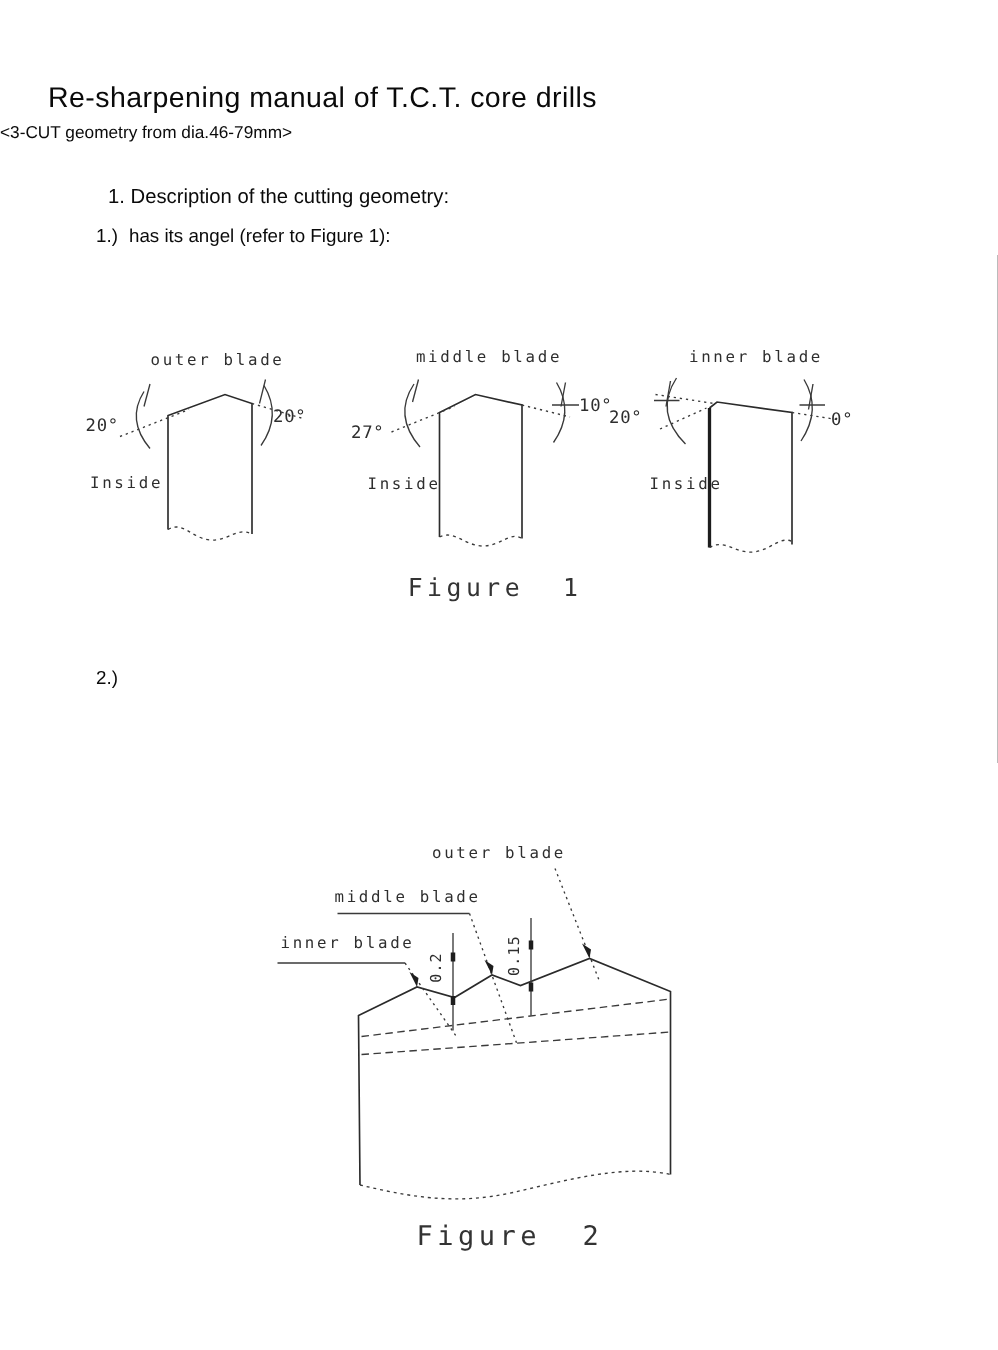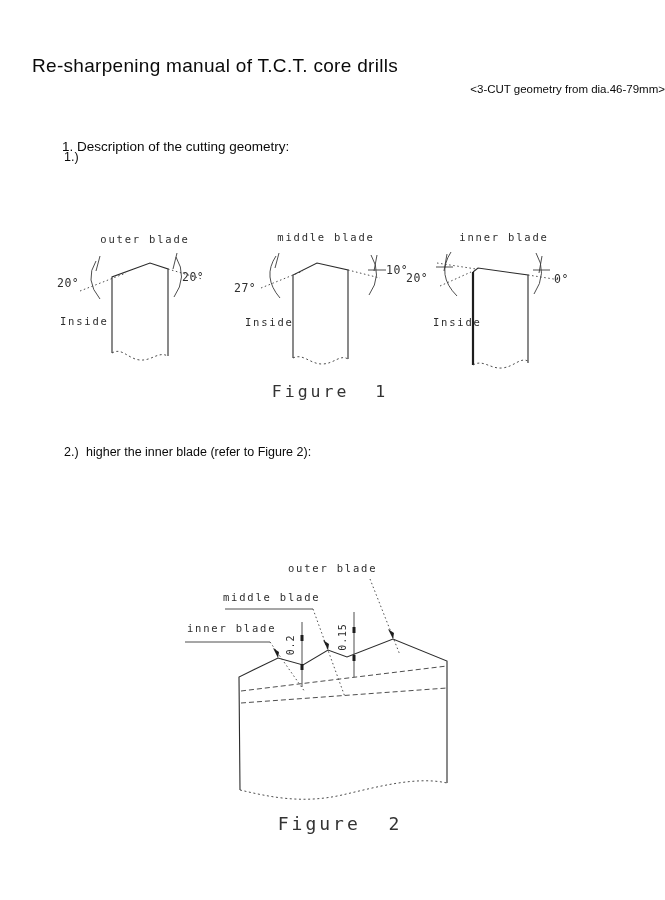--- a/index.html
+++ b/index.html
@@ -10,25 +10,25 @@
     font-family:"Liberation Sans", sans-serif;
     color:#111;
     overflow:hidden;
   }
   .doc-title{
     position:absolute;top:55px;left:0;width:100%;
     text-align:left;font-size:19px;letter-spacing:.3px;color:#0a0a0a;padding-left:32px;
   }
   .doc-subtitle{
     position:absolute;top:83px;left:0;width:100%;
-    text-align:right;font-size:11.5px;color:#0a0a0a;
+    text-align:left;font-size:11.5px;color:#0a0a0a;
   }
   .sec-heading{
-    position:absolute;top:123px;left:62px;
-    font-size:13.5px;color:#0a0a0a;margin-top:16px;
+    position:absolute;top:123px;left:72px;
+    font-size:13.5px;color:#0a0a0a;
   }
   .para{
     position:absolute;left:62px;width:520px;
     font-size:12.5px;line-height:23px;color:#0a0a0a;
   }
   .para1{top:146px;}
   .para2{top:441px;}
   .marker{position:absolute;left:2px;top:0;line-height:23px;}
   .pline{margin-left:24px;}
   .jfull{text-align:justify;text-align-last:justify;}
@@ -56,25 +56,25 @@
 
 <div class="page">
 
   <div class="doc-title">Re-sharpening manual of T.C.T. core drills</div>
   <div class="doc-subtitle">&lt;3-CUT geometry from dia.46-79mm&gt;</div>
 
   <div class="sec-heading">1. Description of the cutting geometry:</div>
 
   <div class="para para1">
     <span class="marker">1.)</span>
+    <div class="pline">has its angel (refer to Figure 1):</div>
   </div>
 
   <div class="para para2">
     <span class="marker">2.)</span>
-    <div class="pline">higher the inner blade (refer to Figure 2):</div>
   </div>
 
   <svg class="fig fig1" width="610" height="190" viewBox="0 0 610 190">
 
     <g>
       <text class="cad" x="115" y="18" text-anchor="middle">outer blade</text>
       <path class="sld" d="M82,128 L82,52 L120,38 L138,44 L138,131"></path>
       <path class="brk" d="M82,128 C92,122 98,134 110,135 C122,136 128,126 138,131"></path>
       <line class="thin" x1="70" y1="31" x2="66" y2="46"></line>
       <path class="thin" d="M66,36 Q54,55 70,74"></path>

